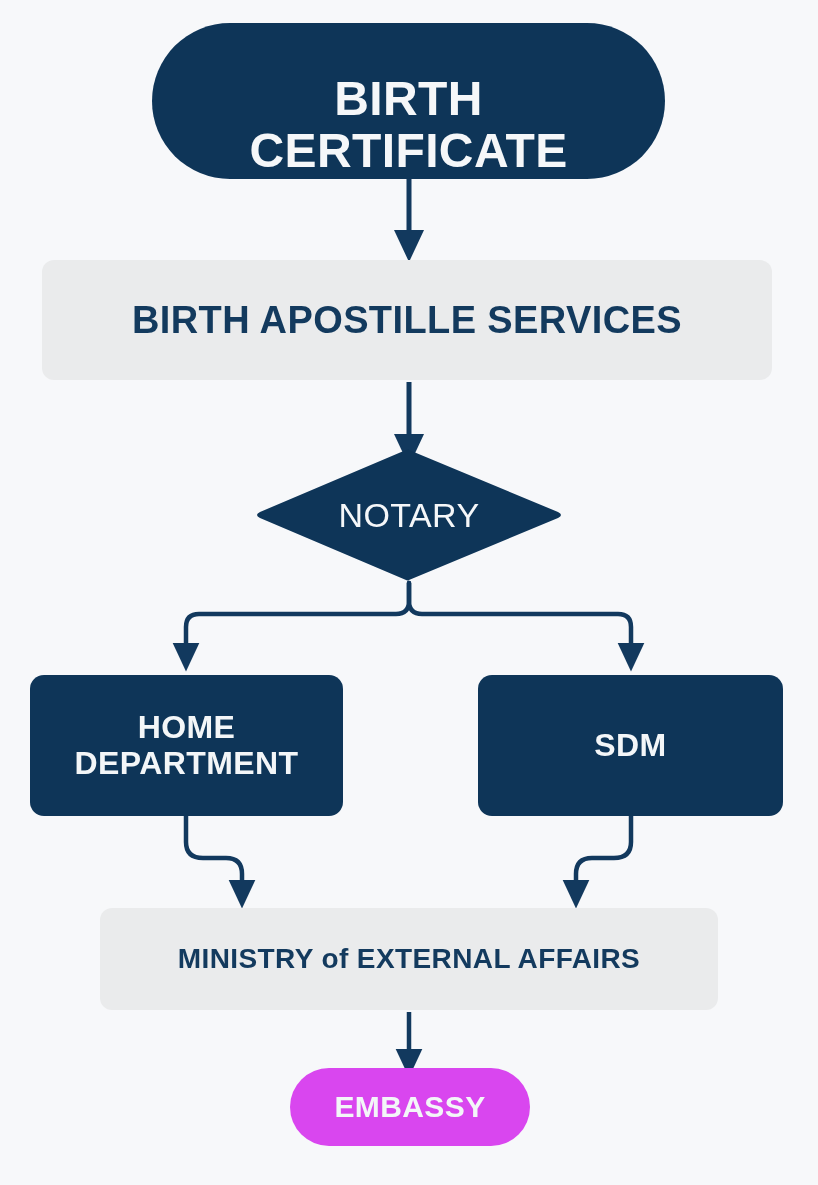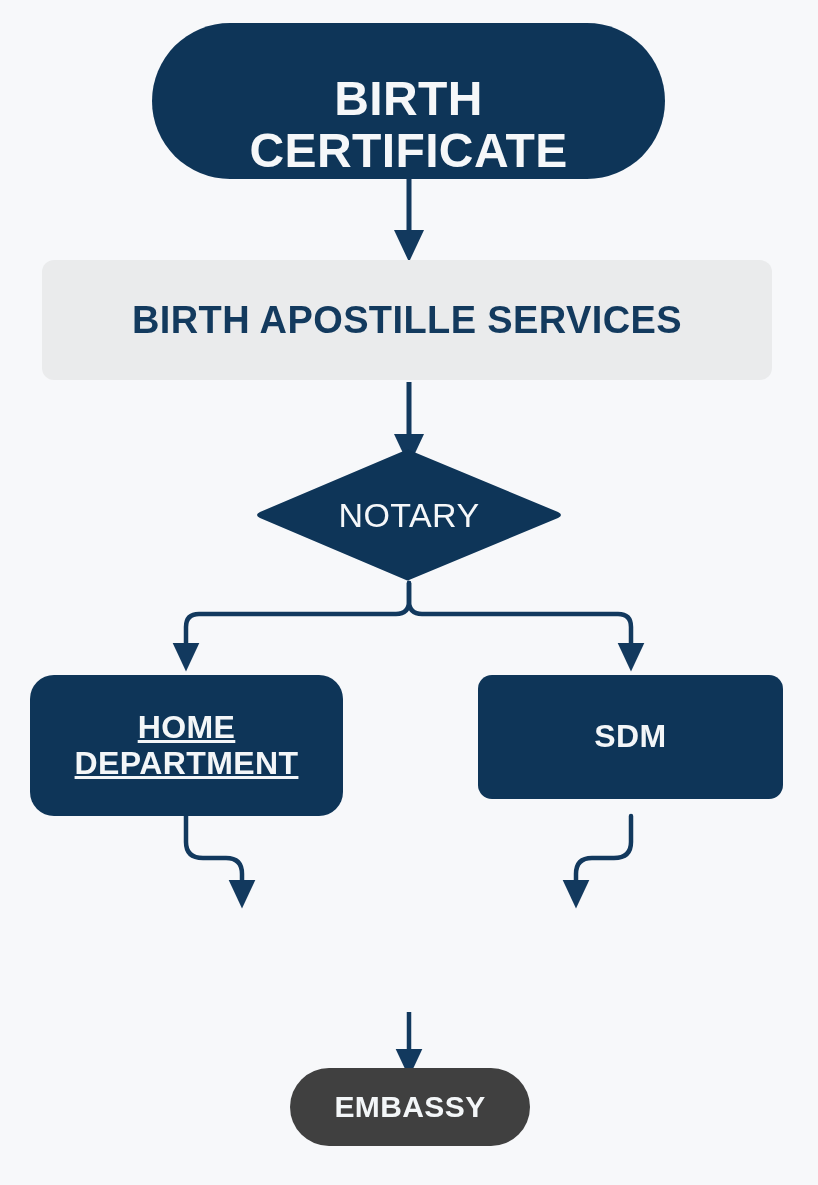--- a/index.html
+++ b/index.html
@@ -98,34 +98,33 @@
     z-index: 1;
   }
 
   
   #node-home-department {
     left: 30px;
     top: 675px;
     width: 313px;
     height: 141px;
     background: #0e3558;
-    border-radius: 24px;
+    border-radius: 14px;
     color: #f3f6f8;
     font-size: 32px;
     font-weight: bold;
     letter-spacing: 0.6px;
-    text-decoration: underline;
   }
 
   
   #node-sdm {
     left: 478px;
     top: 675px;
     width: 305px;
-    height: 124px;
+    height: 141px;
     background: #0e3558;
     border-radius: 14px;
     color: #f3f6f8;
     font-size: 32px;
     font-weight: bold;
     letter-spacing: 0.6px;
   }
 
   
   #node-ministry-external-affairs {
@@ -140,21 +139,21 @@
     font-weight: bold;
     letter-spacing: 0.5px;
   }
 
   
   #node-embassy {
     left: 290px;
     top: 1068px;
     width: 240px;
     height: 78px;
-    background: #404040;
+    background: #d946ef;
     border-radius: 39px;
     color: #f3f6f8;
     font-size: 30px;
     font-weight: bold;
     letter-spacing: 0.8px;
   }
 </style>
 </head>
 <body>
 
@@ -214,18 +213,21 @@
 
   <div class="node" id="node-home-department">
     <span class="label">HOME
 DEPARTMENT</span>
   </div>
 
   <div class="node" id="node-sdm">
     <span class="label">SDM</span>
   </div>
 
+  <div class="node" id="node-ministry-external-affairs">
+    <span class="label">MINISTRY of EXTERNAL AFFAIRS</span>
+  </div>
 
   <div class="node" id="node-embassy">
     <span class="label">EMBASSY</span>
   </div>
 
 </div>
 
 </body></html>

